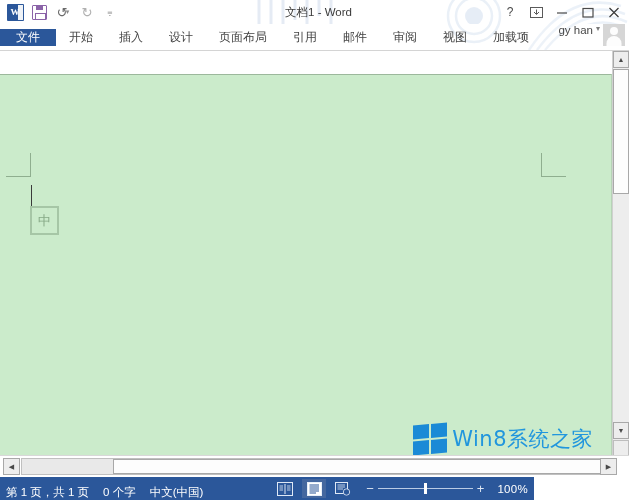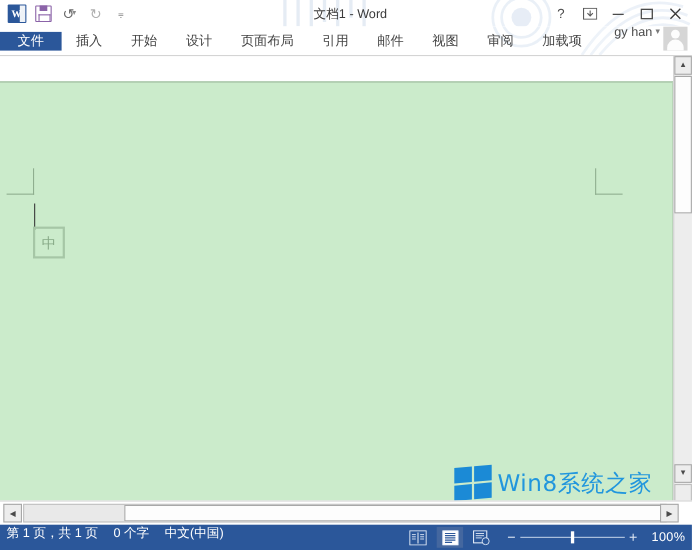--- a/index.html
+++ b/index.html
@@ -272,23 +272,23 @@
   .hs-thumb {
     position: absolute; left: 91px; top: 0px;
     width: 490px; height: 15px;
     background: #fdfdfd;
     border: 1px solid #a8a8a8;
   }
 
   
   .statusbar {
     position: absolute; left: 0; top: 477px;
-    width: 629px; height: 23px;
+    width: 534px; height: 23px;
     background: #2b579a;
-    display: flex; align-items: flex-start;
+    display: flex; align-items: flex-end;
     color: #ffffff;
     font-size: 11.5px;
   }
   .sb-left { display: flex; align-items: center; gap: 14px; margin-left: 6px; }
   .sb-right {
     position: absolute; right: 6px; top: 0;
     height: 23px; display: flex; align-items: center; gap: 5px;
   }
   .view-btn {
     width: 24px; height: 19px;
@@ -396,28 +396,28 @@
       </g>
       <g fill="none" stroke="#dde7f3" stroke-width="2.5">
         <path d="M300 50 Q340 -10 392 6"></path>
         <path d="M308 50 Q348 -4 396 14"></path>
         <path d="M316 50 Q356 2 398 22"></path>
       </g>
     </svg>
 
     <div class="tabs">
       <div class="tab file">文件</div>
+      <div class="tab">开始</div>
       <div class="tab">插入</div>
-      <div class="tab">开始</div>
       <div class="tab">设计</div>
       <div class="tab">页面布局</div>
       <div class="tab">引用</div>
       <div class="tab">邮件</div>
+      <div class="tab">审阅</div>
       <div class="tab">视图</div>
-      <div class="tab">审阅</div>
       <div class="tab">加载项</div>
     </div>
 
     <div class="account">
       <span class="account-name">gy han</span>
       <span class="account-caret">▾</span>
       <div class="avatar"></div>
     </div>
   </div>
 

